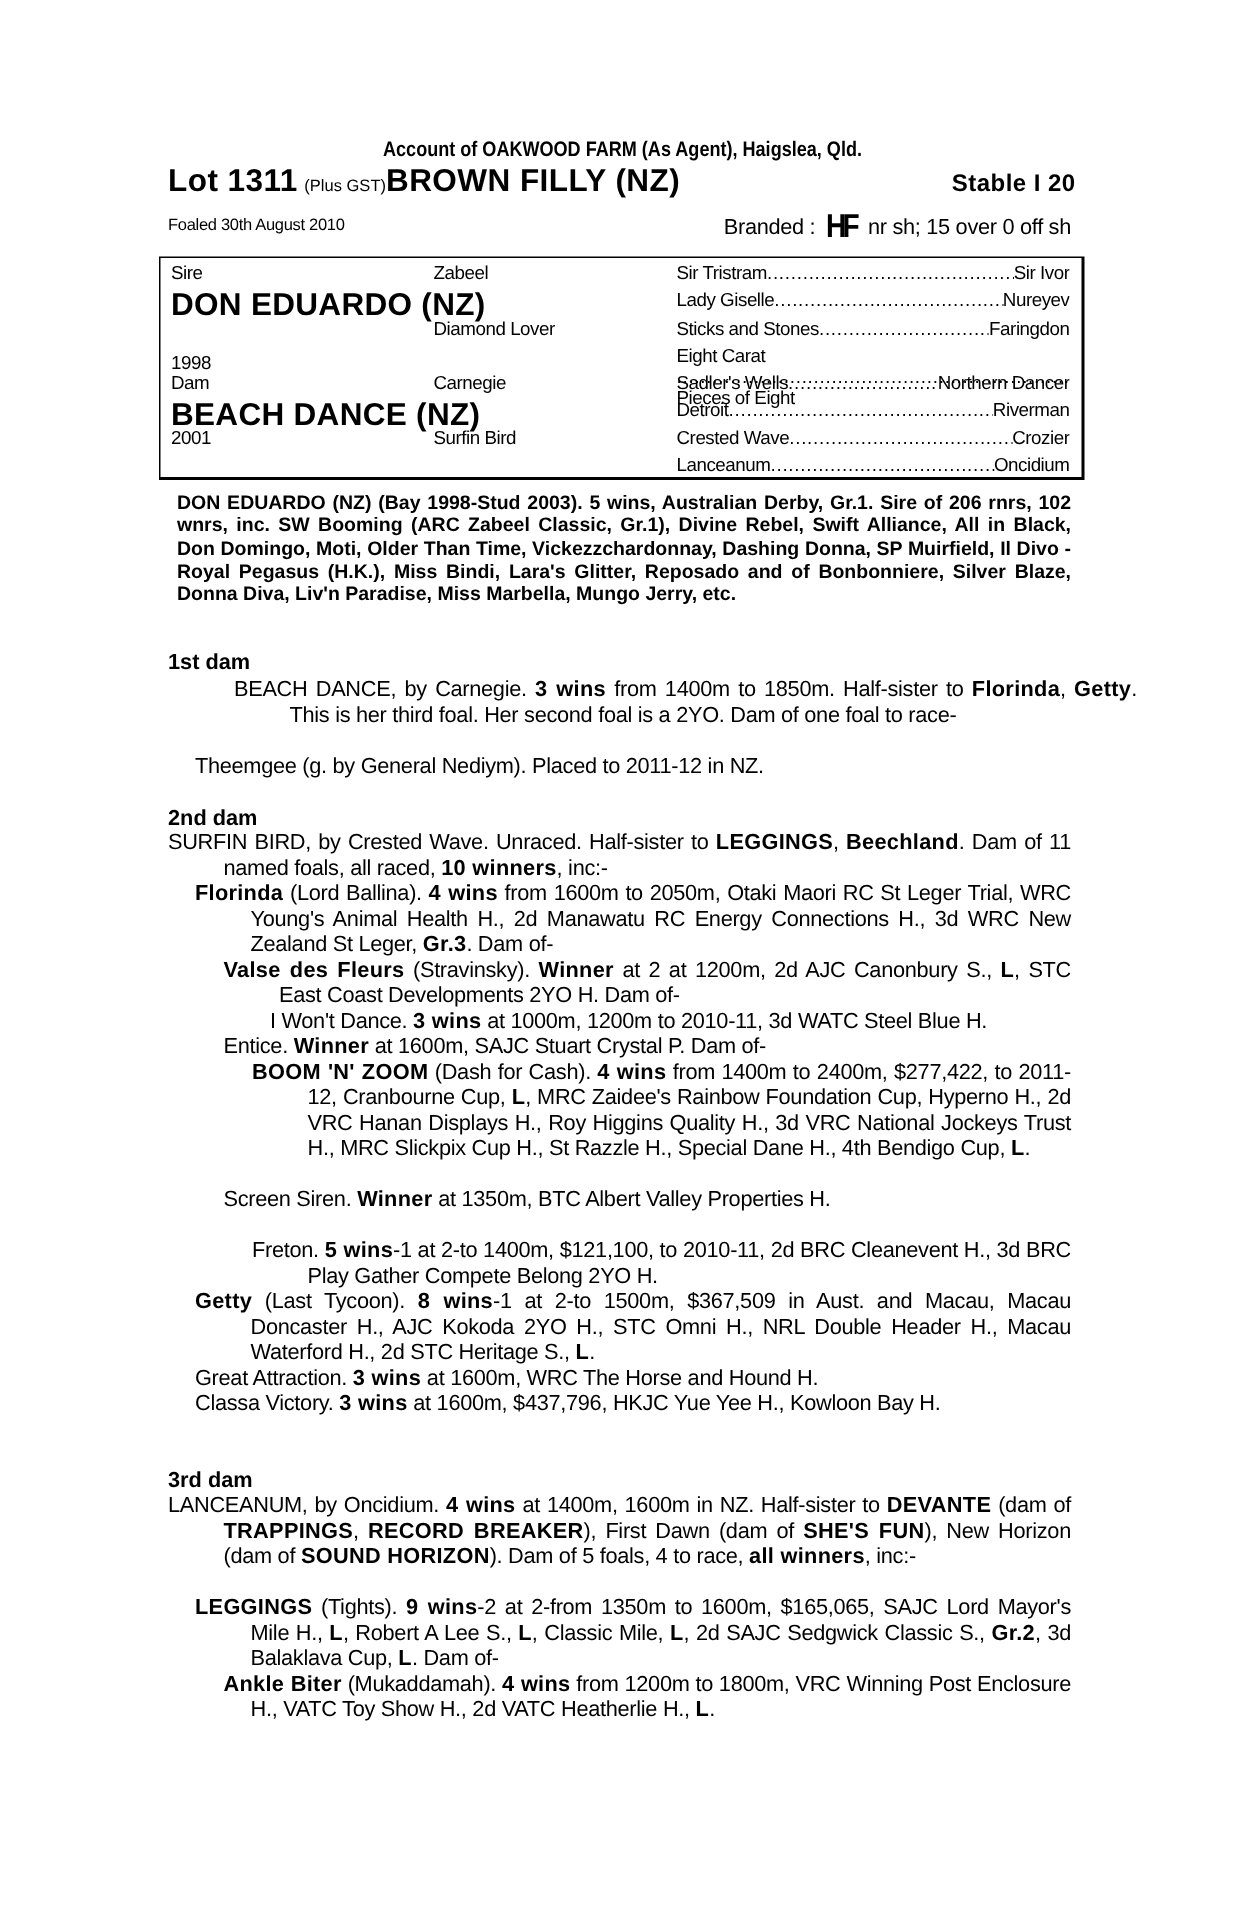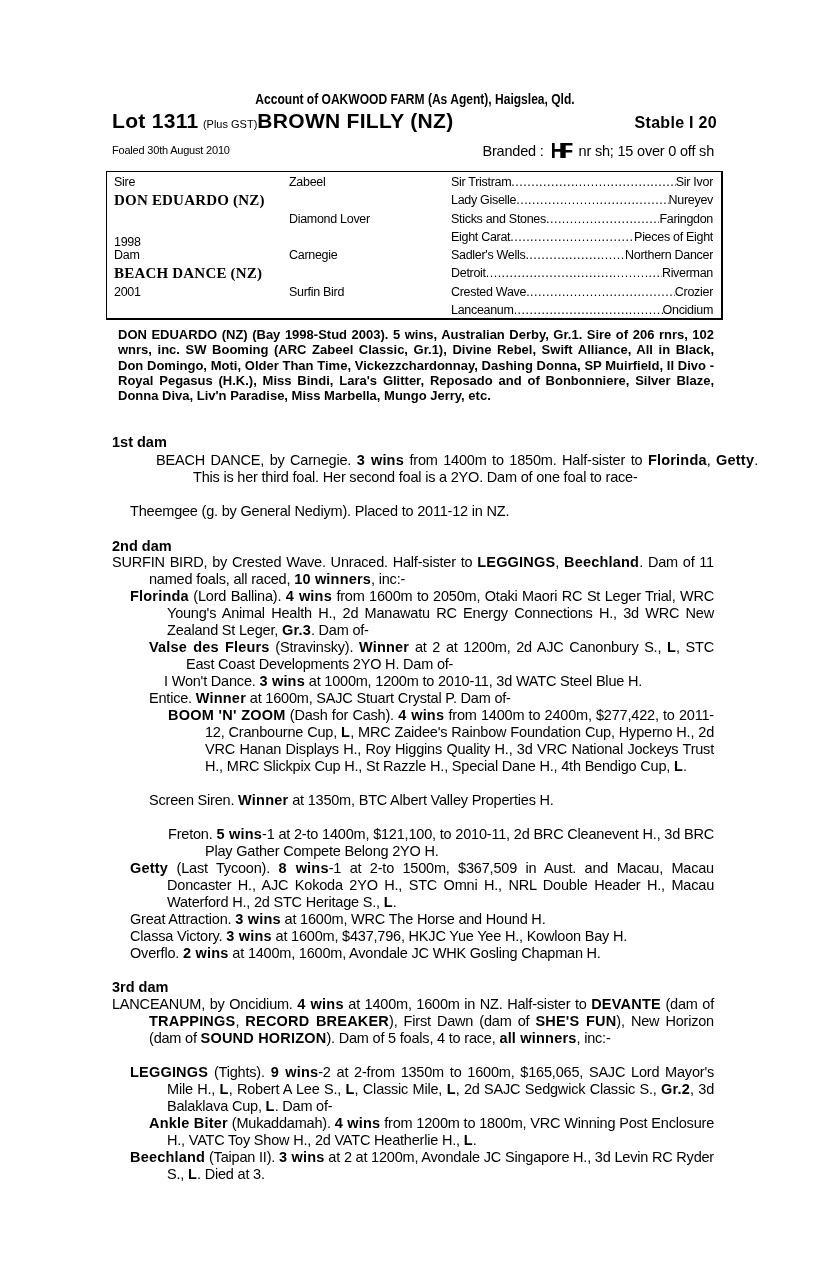--- a/index.html
+++ b/index.html
@@ -23,21 +23,21 @@
   .branded { position: absolute; right: 113px; top: 138px; font-size: 14.5px; white-space: nowrap; letter-spacing: -0.2px; }
   .brand-mark { font-size: 22px; font-weight: bold; display: inline-block; transform: scaleX(0.85); vertical-align: -2px; margin: 0 2px; letter-spacing: -3px; }
 
   .pedbox {
     position: absolute; left: 106px; top: 171px; width: 617px; height: 149px;
     border-top: 1.5px solid #000; border-left: 1.5px solid #000;
     border-right: 2.5px solid #000; border-bottom: 2.5px solid #000;
     box-sizing: border-box;
   }
   .ped { position: absolute; font-size: 12.5px; letter-spacing: -0.3px; white-space: nowrap; }
-  .ped.big { font-weight: 900; font-size: 15px; letter-spacing: 0.2px; font-family: Liberation Serif, serif; }
+  .ped.big { font-weight: 900; font-size: 21px; letter-spacing: 0.2px; }
   .gg { position: absolute; left: 344px; width: 262px; font-size: 12.5px; letter-spacing: -0.3px;
         display: flex; white-space: nowrap; overflow: hidden; }
   .gg .l { flex: 0 0 auto; }
   .gg .dots { flex: 1 1 auto; overflow: hidden; letter-spacing: 0.5px; }
   .gg .dots::before { content: "..................................................................................................."; }
   .gg .r { flex: 0 0 auto; }
 
   .sire-summary {
     position: absolute; left: 118px; top: 327px; width: 596px;
     font-weight: 900; font-size: 13px; line-height: 15.3px; text-align: justify;
@@ -93,21 +93,21 @@
     <div class="gg" style="top:21px;">
         <span class="l">Lady Giselle</span>
         <span class="dots"></span>
         <span class="r">Nureyev</span>
       </div>
     <div class="gg" style="top:40px;">
         <span class="l">Sticks and Stones</span>
         <span class="dots"></span>
         <span class="r">Faringdon</span>
       </div>
-    <div class="gg" style="top:58px;">
+    <div class="gg" style="top:58px;flex-direction:column;">
         <span class="l">Eight Carat</span>
         <span class="dots"></span>
         <span class="r">Pieces of Eight</span>
       </div>
     <div class="gg" style="top:76px;">
         <span class="l">Sadler's Wells</span>
         <span class="dots"></span>
         <span class="r">Northern Dancer</span>
       </div>
     <div class="gg" style="top:94px;">
@@ -130,29 +130,27 @@
   <div class="sire-summary">DON EDUARDO (NZ) (Bay 1998-Stud 2003). 5 wins, Australian Derby, Gr.1. Sire of 206 rnrs, 102 wnrs, inc. SW Booming (ARC Zabeel Classic, Gr.1), Divine Rebel, Swift Alliance, All in Black, Don Domingo, Moti, Older Than Time, Vickezzchardonnay, Dashing Donna, SP Muirfield, Il Divo - Royal Pegasus (H.K.), Miss Bindi, Lara's Glitter, Reposado and of Bonbonniere, Silver Blaze, Donna Diva, Liv'n Paradise, Miss Marbella, Mungo Jerry, etc.</div>
 
   <div class="sec-h" style="top:434px;">1st dam</div>
   <div class="para" style="left:112px; top:452px; width:602px; padding-left:37px; text-indent:-37px; box-sizing:border-box;margin-left:44px;"><span>BEACH DANCE, by Carnegie. </span><b>3 wins</b><span> from 1400m to 1850m. Half-sister to </span><b>Florinda</b><span>, </span><b>Getty</b><span>. This is her third foal. Her second foal is a 2YO. Dam of one foal to race-</span></div>
   <div class="para last" style="left:130px; top:503px; width:584px;"><span>Theemgee (g. by General Nediym). Placed to 2011-12 in NZ.</span></div>
 
   <div class="sec-h" style="top:538px;">2nd dam</div>
   <div class="para" style="left:112px; top:554px; width:602px; padding-left:37px; text-indent:-37px; box-sizing:border-box;"><span>SURFIN BIRD, by Crested Wave. Unraced. Half-sister to </span><b>LEGGINGS</b><span>, </span><b>Beechland</b><span>. Dam of 11 named foals, all raced, </span><b>10 winners</b><span>, inc:-</span></div>
   <div class="para" style="left:130px; top:588px; width:584px; padding-left:37px; text-indent:-37px; box-sizing:border-box;"><b>Florinda</b><span> (Lord Ballina). </span><b>4 wins</b><span> from 1600m to 2050m, Otaki Maori RC St Leger Trial, WRC Young's Animal Health H., 2d Manawatu RC Energy Connections H., 3d WRC New Zealand St Leger, </span><b>Gr.3</b><span>. Dam of-</span></div>
   <div class="para" style="left:149px; top:639px; width:565px; padding-left:37px; text-indent:-37px; box-sizing:border-box;"><b>Valse des Fleurs</b><span> (Stravinsky). </span><b>Winner</b><span> at 2 at 1200m, 2d AJC Canonbury S., </span><b>L</b><span>, STC East Coast Developments 2YO H. Dam of-</span></div>
-  <div class="para last" style="left:164px; top:673px; width:546px;"><span>I Won't Dance. </span><b>3 wins</b><span> at 1000m, 1200m to 2010-11, 3d WATC Steel Blue H.</span></div>
+  <div class="para last" style="left:180px; top:673px; width:546px;"><span>I Won't Dance. </span><b>3 wins</b><span> at 1000m, 1200m to 2010-11, 3d WATC Steel Blue H.</span></div>
   <div class="para last" style="left:149px; top:690px; width:565px;"><span>Entice. </span><b>Winner</b><span> at 1600m, SAJC Stuart Crystal P. Dam of-</span></div>
   <div class="para" style="left:168px; top:707px; width:546px; padding-left:37px; text-indent:-37px; box-sizing:border-box;"><b>BOOM 'N' ZOOM</b><span> (Dash for Cash). </span><b>4 wins</b><span> from 1400m to 2400m, $277,422, to 2011-12, Cranbourne Cup, </span><b>L</b><span>, MRC Zaidee's Rainbow Foundation Cup, Hyperno H., 2d VRC Hanan Displays H., Roy Higgins Quality H., 3d VRC National Jockeys Trust H., MRC Slickpix Cup H., St Razzle H., Special Dane H., 4th Bendigo Cup, </span><b>L</b><span>.</span></div>
   <div class="para last" style="left:149px; top:792px; width:565px;"><span>Screen Siren. </span><b>Winner</b><span> at 1350m, BTC Albert Valley Properties H.</span></div>
   <div class="para" style="left:168px; top:826px; width:546px; padding-left:37px; text-indent:-37px; box-sizing:border-box;"><span>Freton. </span><b>5 wins</b><span>-1 at 2-to 1400m, $121,100, to 2010-11, 2d BRC Cleanevent H., 3d BRC Play Gather Compete Belong 2YO H.</span></div>
   <div class="para" style="left:130px; top:860px; width:584px; padding-left:37px; text-indent:-37px; box-sizing:border-box;"><b>Getty</b><span> (Last Tycoon). </span><b>8 wins</b><span>-1 at 2-to 1500m, $367,509 in Aust. and Macau, Macau Doncaster H., AJC Kokoda 2YO H., STC Omni H., NRL Double Header H., Macau Waterford H., 2d STC Heritage S., </span><b>L</b><span>.</span></div>
   <div class="para last" style="left:130px; top:911px; width:584px;"><span>Great Attraction. </span><b>3 wins</b><span> at 1600m, WRC The Horse and Hound H.</span></div>
   <div class="para last" style="left:130px; top:928px; width:584px;"><span>Classa Victory. </span><b>3 wins</b><span> at 1600m, $437,796, HKJC Yue Yee H., Kowloon Bay H.</span></div>
-  <div class="para last" style="left:130px; top:945px; width:584px;"><span>Overflo. </span><b>2 wins</b><span> at 1400m, 1600m, Avondale JC WHK Gosling Chapman H.</span></div>
 
   <div class="sec-h" style="top:979px;">3rd dam</div>
   <div class="para" style="left:112px; top:996px; width:602px; padding-left:37px; text-indent:-37px; box-sizing:border-box;"><span>LANCEANUM, by Oncidium. </span><b>4 wins</b><span> at 1400m, 1600m in NZ. Half-sister to </span><b>DEVANTE</b><span> (dam of </span><b>TRAPPINGS</b><span>, </span><b>RECORD BREAKER</b><span>), First Dawn (dam of </span><b>SHE'S FUN</b><span>), New Horizon (dam of </span><b>SOUND HORIZON</b><span>). Dam of 5 foals, 4 to race, </span><b>all winners</b><span>, inc:-</span></div>
   <div class="para" style="left:130px; top:1064px; width:584px; padding-left:37px; text-indent:-37px; box-sizing:border-box;"><b>LEGGINGS</b><span> (Tights). </span><b>9 wins</b><span>-2 at 2-from 1350m to 1600m, $165,065, SAJC Lord Mayor's Mile H., </span><b>L</b><span>, Robert A Lee S., </span><b>L</b><span>, Classic Mile, </span><b>L</b><span>, 2d SAJC Sedgwick Classic S., </span><b>Gr.2</b><span>, 3d Balaklava Cup, </span><b>L</b><span>. Dam of-</span></div>
   <div class="para" style="left:149px; top:1115px; width:565px; padding-left:18px; text-indent:-18px; box-sizing:border-box;"><b>Ankle Biter</b><span> (Mukaddamah). </span><b>4 wins</b><span> from 1200m to 1800m, VRC Winning Post Enclosure H., VATC Toy Show H., 2d VATC Heatherlie H., </span><b>L</b><span>.</span></div>
-  <div class="para" style="left:130px; top:1149px; width:584px; padding-left:37px; text-indent:-37px; box-sizing:border-box;"><b>Beechland</b><span> (Taipan II). </span><b>3 wins</b><span> at 2 at 1200m, Avondale JC Singapore H., 3d Levin RC Ryder S., </span><b>L</b><span>. Died at 3.</span></div>
 
 </div>
 
 </body></html>

